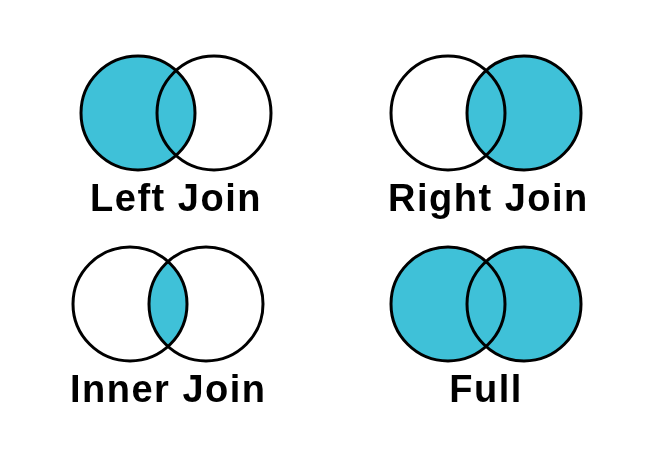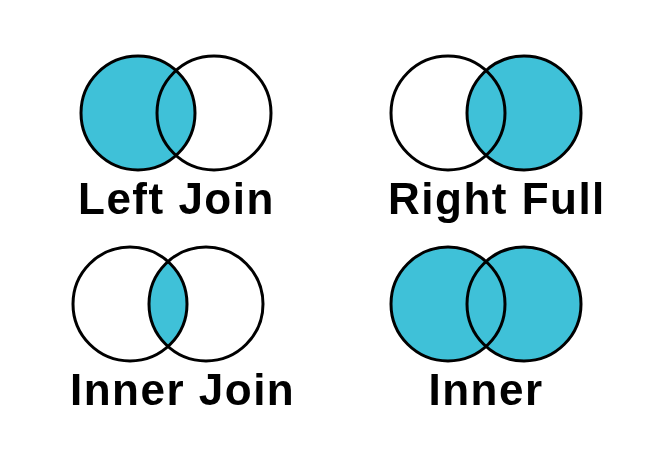--- a/index.html
+++ b/index.html
@@ -25,21 +25,21 @@
     width:196px;
   }
   .cell svg{display:block;width:196px;height:120px;}
   .c-fill{fill:var(--venn-fill);stroke:none;}
   .c-outline{fill:none;stroke:var(--venn-stroke);stroke-width:3;}
   .label{
     margin-top:7px;
     width:100%;
     text-align:center;
     font-weight:bold;
-    font-size:44px;
+    font-size:38px;
     line-height:37px;
     letter-spacing:1.5px;
     color:var(--label-color);
     white-space:nowrap;
   }
   .label span{display:block;}
   .pos-q1{left:78px;top:53px;}
   .pos-q2{left:388px;top:53px;}
   .pos-q3{left:70px;top:244px;}
   .pos-q4{left:388px;top:244px;}
@@ -60,21 +60,21 @@
     </div>
   </div>
 
   <div class="cell pos-q2">
     <svg viewBox="0 0 196 120">
       <circle class="c-fill" cx="136" cy="60" r="57"></circle>
       <circle class="c-outline" cx="60" cy="60" r="57"></circle>
       <circle class="c-outline" cx="136" cy="60" r="57"></circle>
     </svg>
     <div class="label">
-      <span>Right Full</span>
+      <span>Right Join</span>
     </div>
   </div>
 
   <div class="cell pos-q3">
     <svg viewBox="0 0 196 120">
       <defs>
         <clipPath id="lensClip">
           <circle cx="136" cy="60" r="57"></circle>
         </clipPath>
       </defs>
@@ -88,17 +88,17 @@
   </div>
 
   <div class="cell pos-q4">
     <svg viewBox="0 0 196 120">
       <circle class="c-fill" cx="60" cy="60" r="57"></circle>
       <circle class="c-fill" cx="136" cy="60" r="57"></circle>
       <circle class="c-outline" cx="60" cy="60" r="57"></circle>
       <circle class="c-outline" cx="136" cy="60" r="57"></circle>
     </svg>
     <div class="label">
-      <span>Inner</span>
+      <span>Full</span>
     </div>
   </div>
 
 </div>
 
 </body></html>

